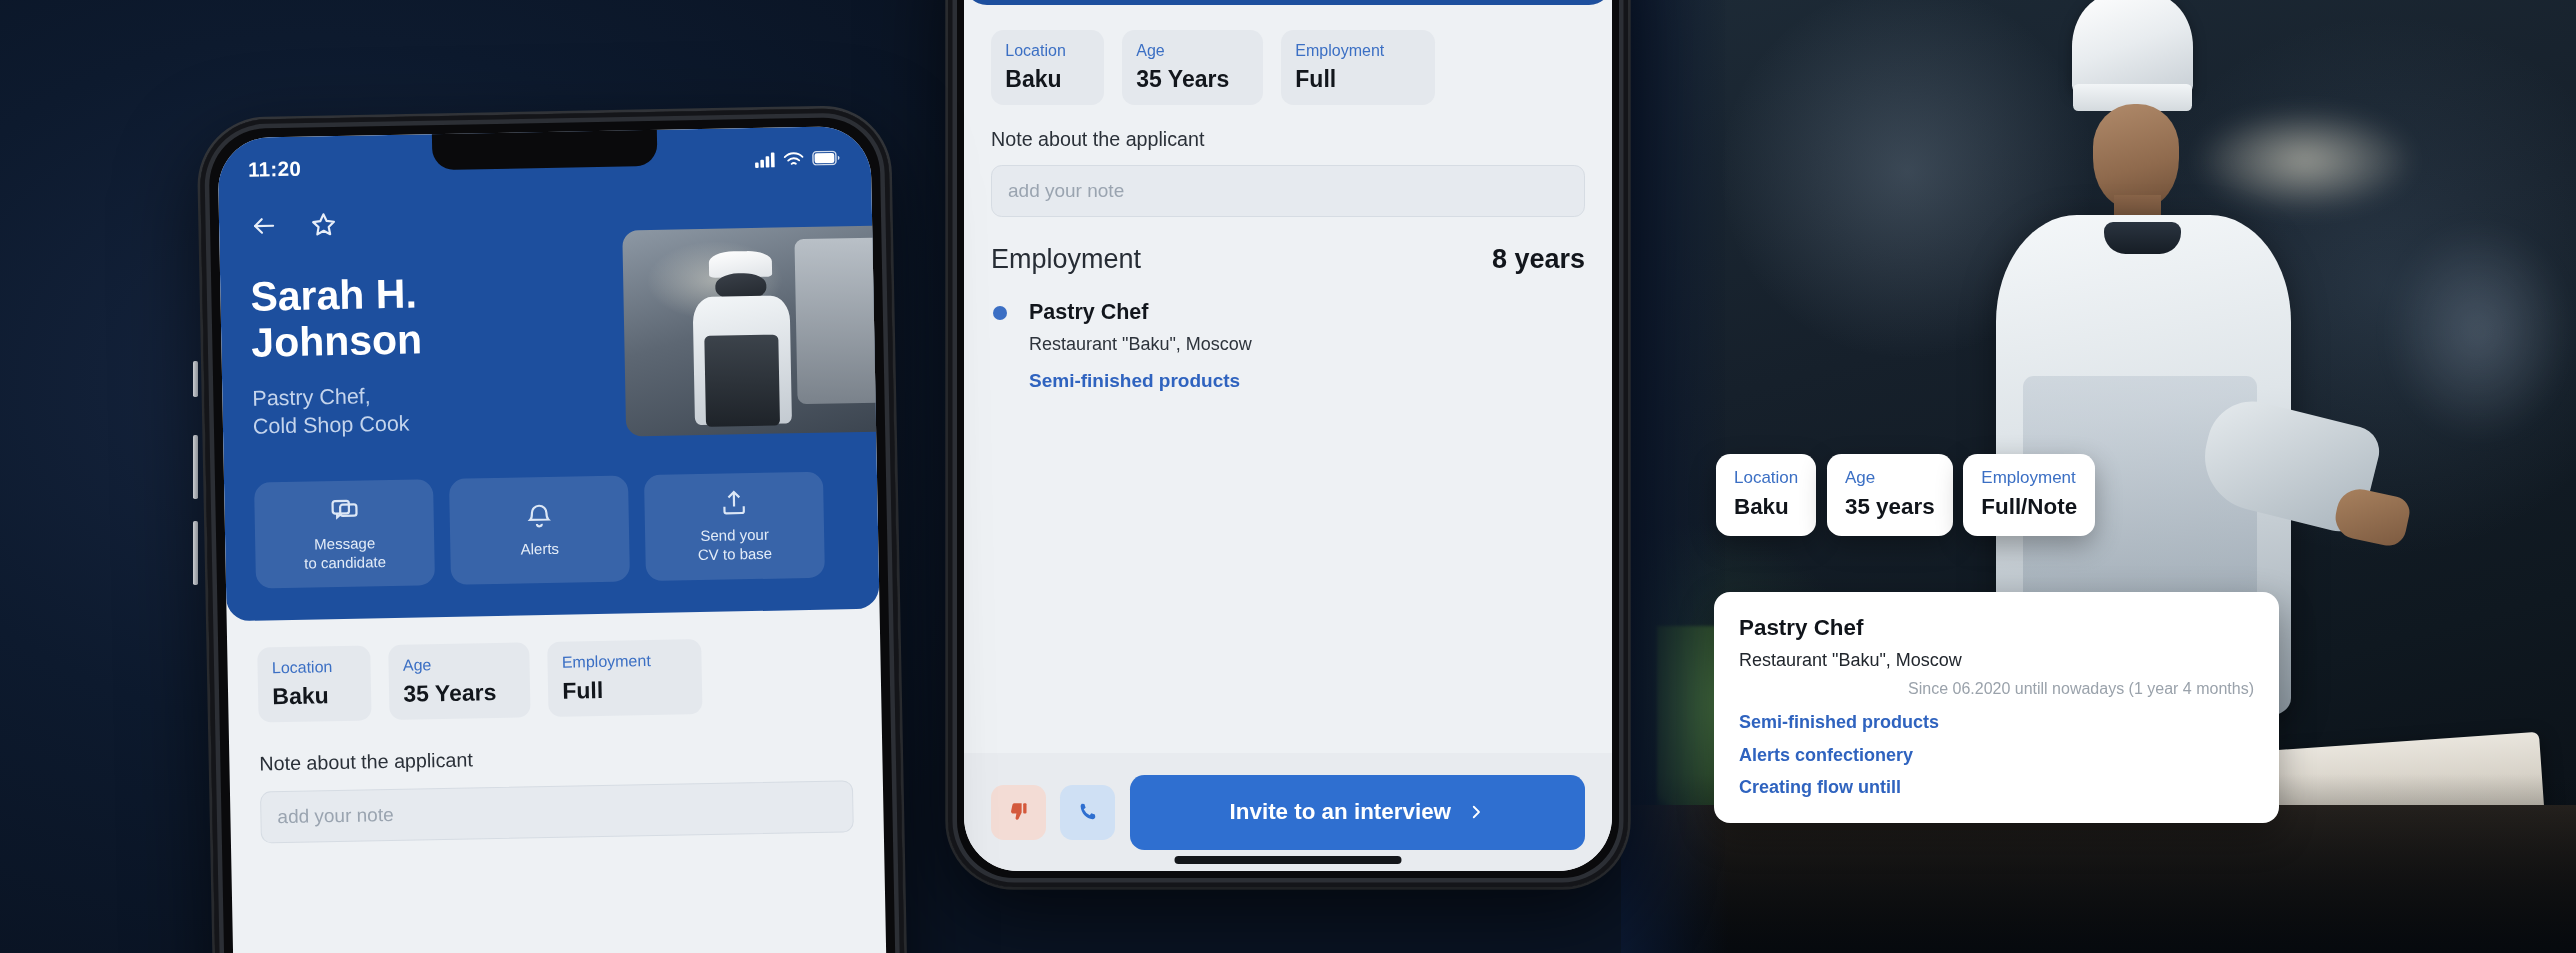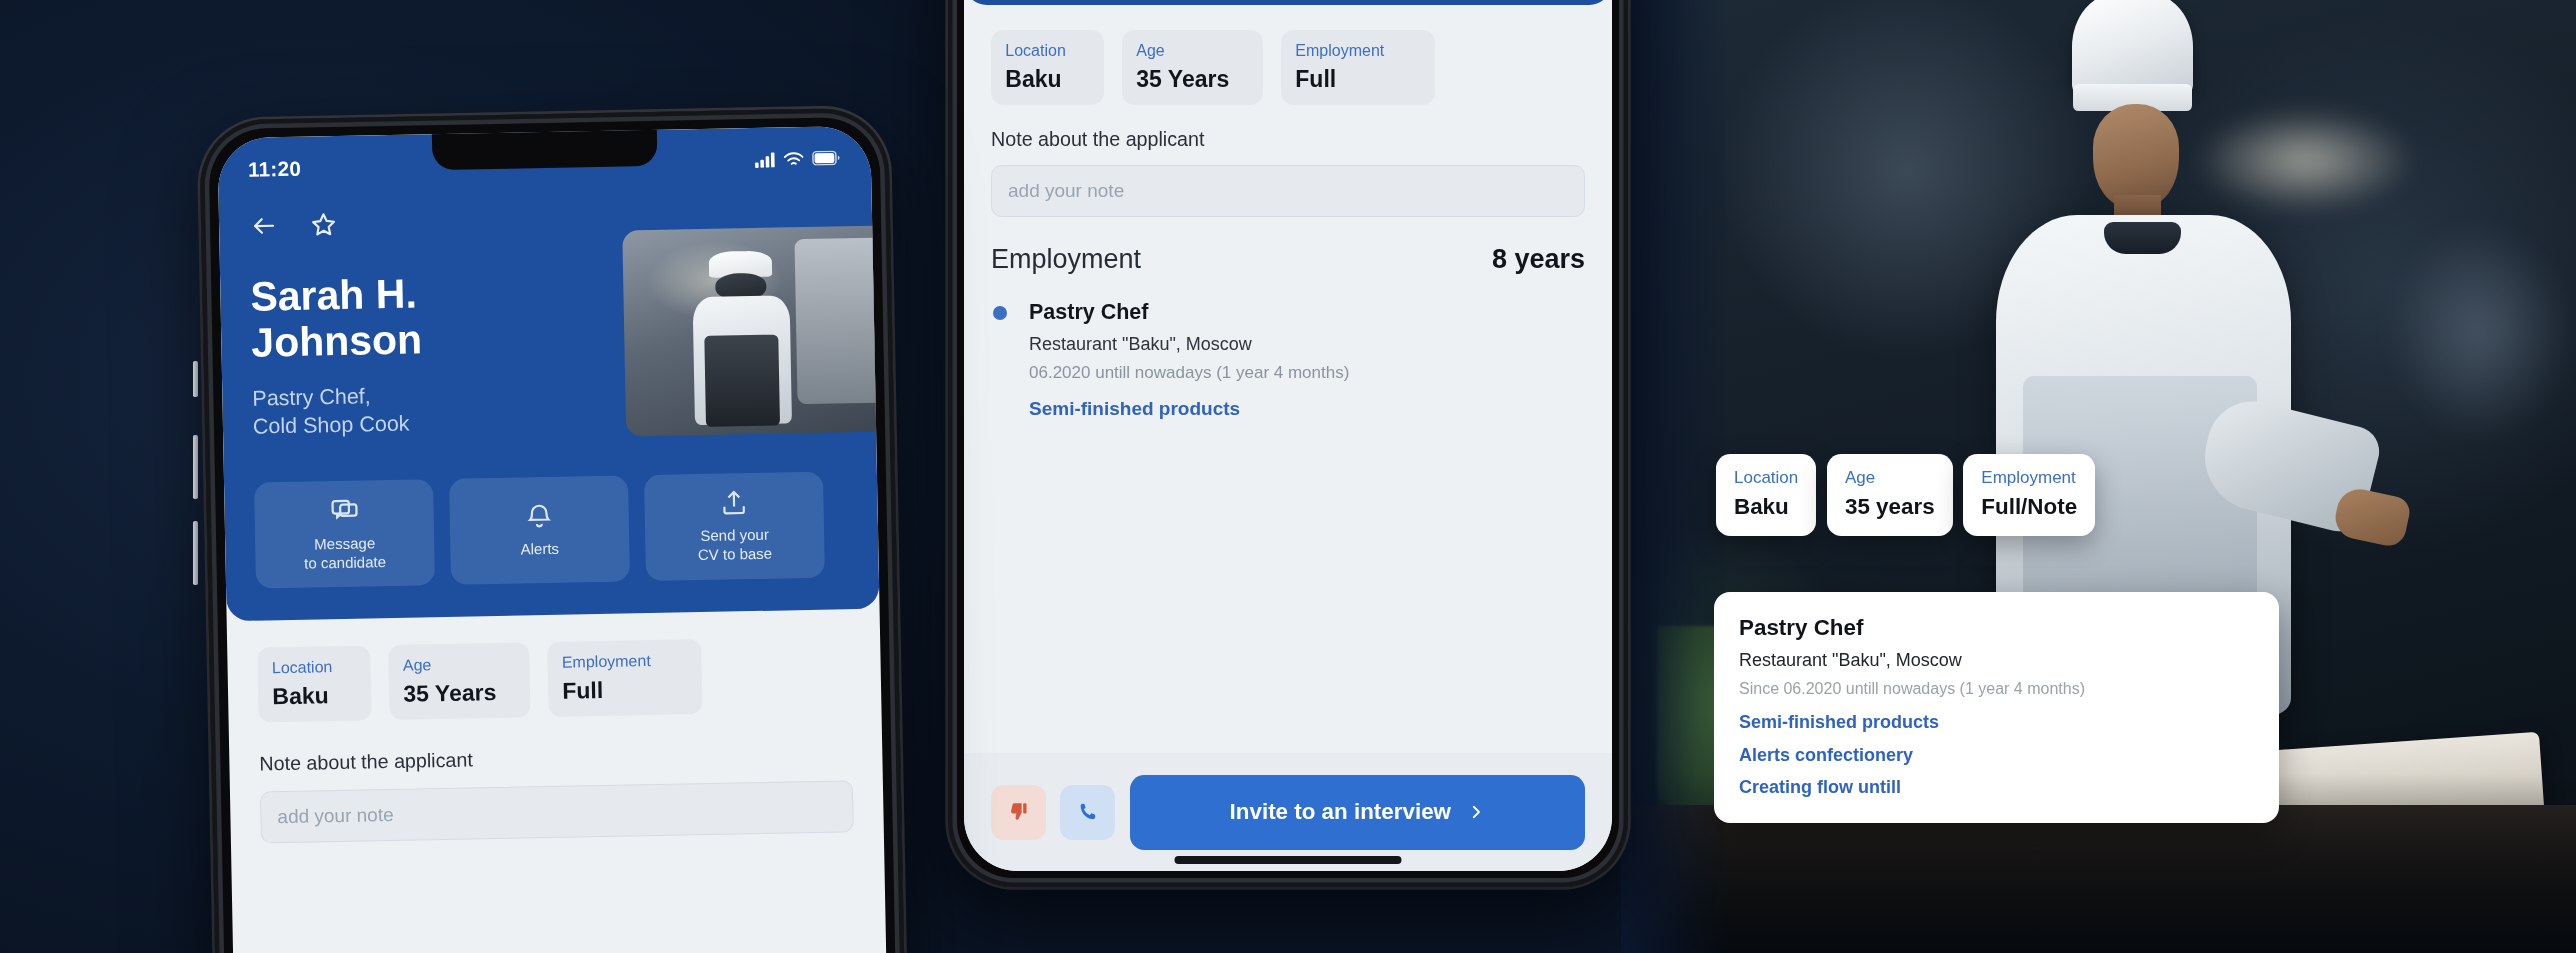--- a/index.html
+++ b/index.html
@@ -283,21 +283,21 @@
   .float-card {
     position: absolute;
     background: #ffffff;
     border-radius: 16px;
     box-shadow: 0 12.5px 36px rgba(0,0,0,0.32);
     padding: 23px 25px 25px 25px;
     z-index: 12;
   }
   .fcard-title { color: #10141a; font-size: 22.4px; font-weight: 700; }
   .fcard-sub { color: #21262d; font-size: 18px; margin-top: 9px; }
-  .fcard-dates { color: #9aa2ab; font-size: 16px; margin-top: 9px; }
+  .fcard-dates { color: #9aa2ab; font-size: 16px; margin-top: 9px; text-align: right; }
   .fcard-skills { margin-top: 14.3px; display: flex; flex-direction: column; gap: 11.6px; }
   .fcard-skill { color: #2f63bf; font-size: 18px; font-weight: 700; }
 
   
   svg { display: block; }
 </style>
 </head>
 <body>
 
 <div class="backdrop"></div>
@@ -380,21 +380,20 @@
     <div style="padding:27px 27px 0 27px;">
       <div class="exp-head">
         <div class="exp-title" style="font-size:27px;">Employment</div>
         <div class="exp-years" style="font-size:27px;">8 years</div>
       </div>
 
       <div class="exp-item" style="margin-top:25px; padding-left:38px;">
         <div class="exp-dot" style="left:1.8px; top:5.4px; width:14.3px; height:14.3px;"></div>
         <div class="exp-job" style="font-size:21.5px;">Pastry Chef</div>
         <div class="exp-place" style="font-size:18px; margin-top:9px;">Restaurant "Baku", Moscow</div>
-        <div class="exp-dates" style="font-size:17px; margin-top:8px;">06.2020 untill nowadays (1 year 4 months)</div>
         <div class="exp-skill" style="font-size:19px; margin-top:14.3px;">Semi-finished products</div>
       </div>
     </div>
 
     <div class="bottombar" style="position:absolute; left:0; bottom:0; width:100%; height:118px; padding:0 27px; gap:14.3px;">
       <div class="icon-btn dislike" style="width:55px; height:55px;">
         <span>
           <svg width="25" height="25" viewBox="0 0 24 24" fill="#d4593c">
             <path d="M15 3H8.2C7.2 3 6.4 3.6 6.2 4.5l-1.3 6C4.6 11.8 5.6 13 7 13h3l-.8 4.2c-.2 1 .6 1.8 1.5 1.8.5 0 1-.3 1.3-.8L15 12V3z"></path>
             <rect x="16.5" y="3" width="3.2" height="10" rx="1"></rect>

